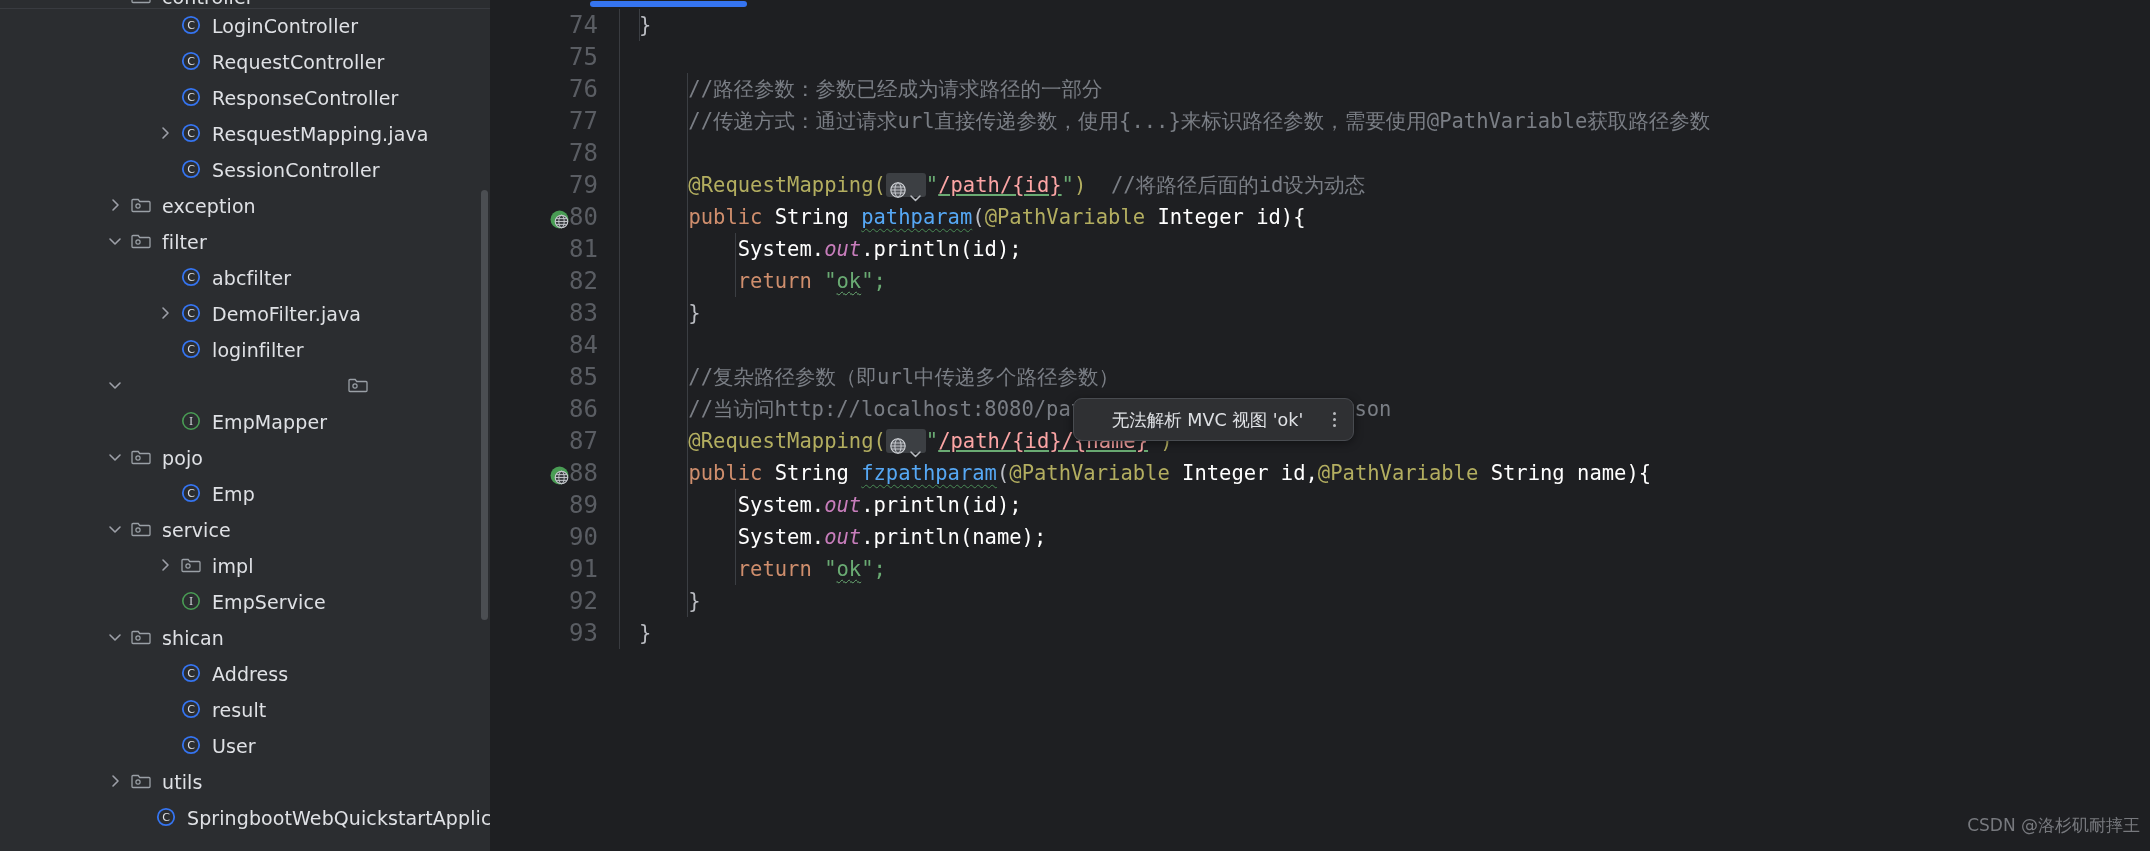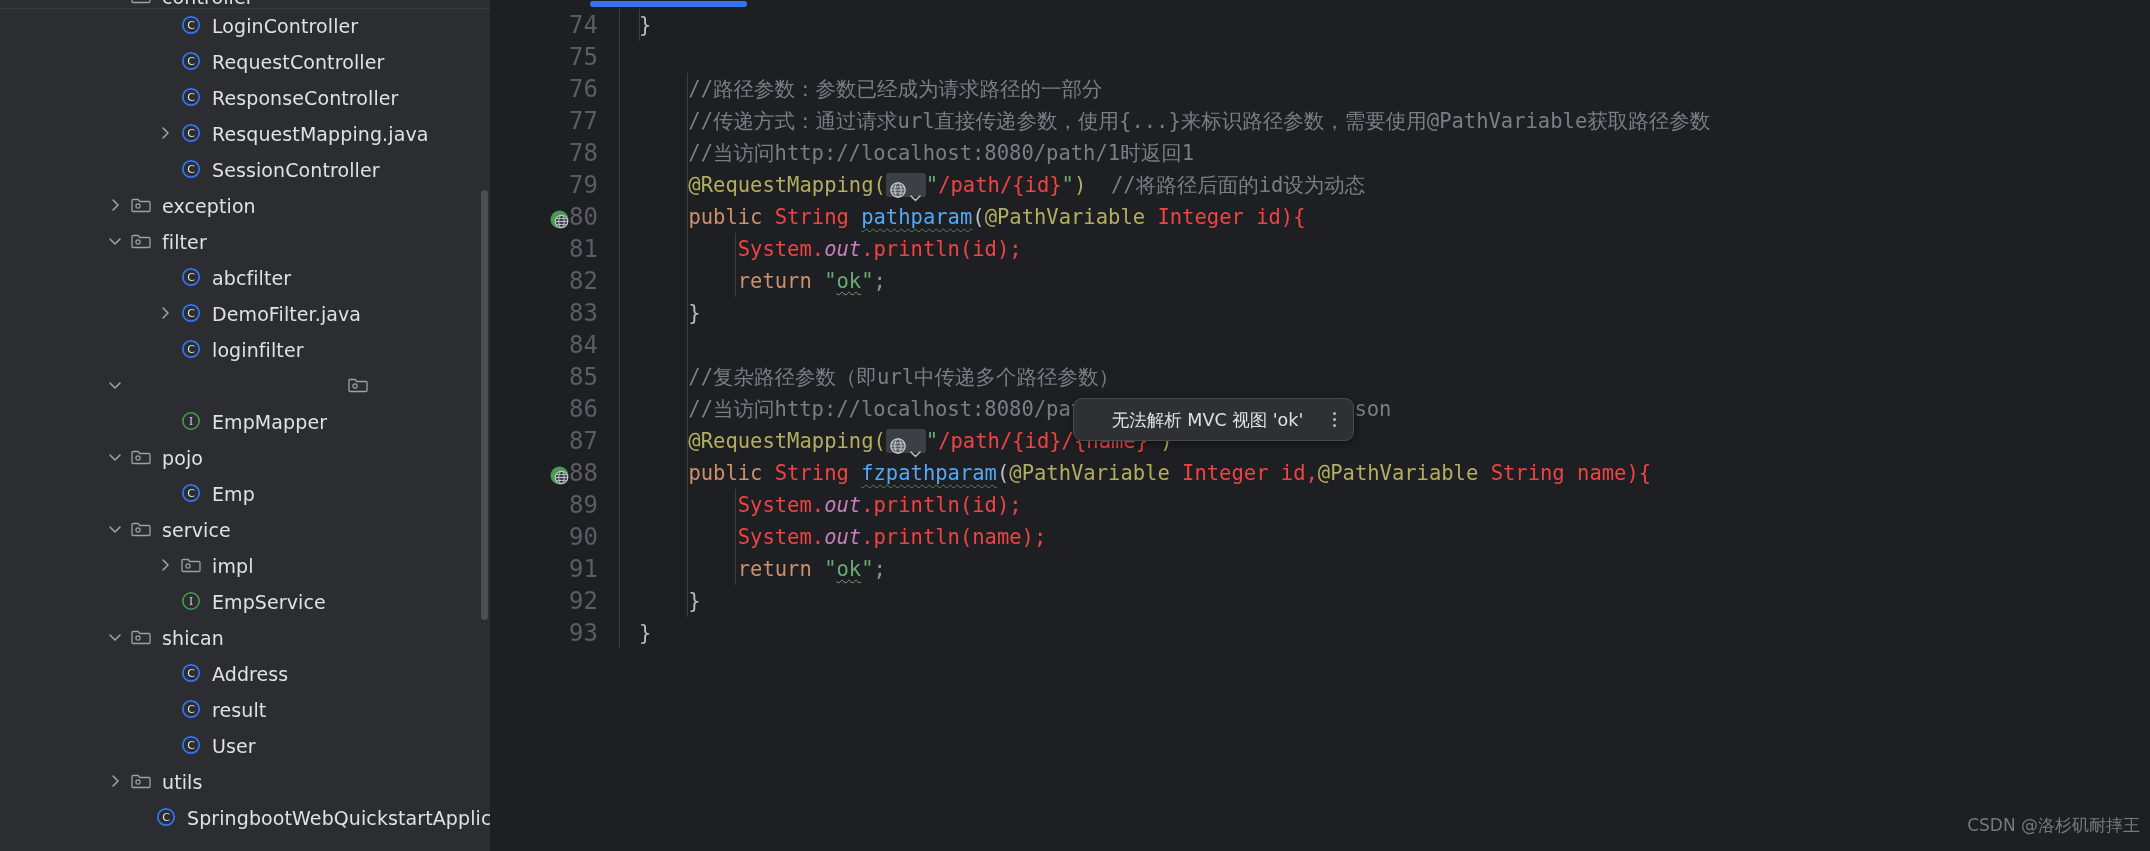--- a/index.html
+++ b/index.html
@@ -89,22 +89,22 @@
   }
 
   
   .cmt  { color: #7a7e85; }
   .kw   { color: #cf8e6d; }
   .ann  { color: #b3ae60; }
   .str  { color: #6aab73; }
   .fn   { color: #56a8f5; }
   .id   { color: #bcbec4; }
   .fld  { color: #c77dbb; font-style: italic; }
-  .typ  { color: #ef4444; margin-top: 36px; }
-  .ulink { color: #ef4444; text-decoration-color:#6aab73; }
+  .typ  { color: #ffffff; margin-top: 36px; }
+  .ulink { color: #fca5a5; text-decoration: underline; text-decoration-color:#6aab73; }
   .wavy {
     text-decoration: underline; text-decoration-style: wavy;
     text-decoration-color: #6aab73; text-underline-offset: 3px;
     text-decoration-thickness: 1px;
   }
   .wavy-fn {
     text-decoration: underline; text-decoration-style: wavy;
     text-decoration-color: #4a8a55; text-underline-offset: 4px;
     text-decoration-thickness: 1px;
   }
@@ -443,21 +443,21 @@
 
   <div id="editor">
     <div id="progress-track">
       <div id="progress-bar"></div>
     </div>
     <div id="code-scroll">
         <div class="line"><span class="gutter">74</span><span class="gutter-sep"></span><span class="code"><span class="id">}</span></span><span class="indent" style="left:148px"></span></div>
         <div class="line"><span class="gutter">75</span><span class="gutter-sep"></span><span class="code"></span></div>
         <div class="line"><span class="gutter">76</span><span class="gutter-sep"></span><span class="code"><span class="cmt">    //路径参数：参数已经成为请求路径的一部分</span></span><span class="indent" style="left:196px"></span></div>
         <div class="line"><span class="gutter">77</span><span class="gutter-sep"></span><span class="code"><span class="cmt">    //传递方式：通过请求url直接传递参数，使用{...}来标识路径参数，需要使用@PathVariable获取路径参数</span></span><span class="indent" style="left:196px"></span></div>
-        <div class="line"><span class="gutter">78</span><span class="gutter-sep"></span><span class="code"><span class="cmt">    //当访问http://localhost:8080/path/1时返回1</span></span><span class="indent" style="left:196px"></span></div>
+        <div class="line"><span class="gutter">78</span><span class="gutter-sep"></span><span class="indent" style="left:196px"></span></div>
         <div class="line"><span class="gutter">79</span><span class="gutter-sep"></span><span class="code"><span class="ann">    @RequestMapping(</span><span class="globe-chip"><span class="g"><svg width="18" height="18" viewBox="0 0 18 18">
                   <circle cx="9" cy="9" r="7.2" fill="#55585d" stroke="#d3d6da" stroke-width="1.1"></circle>
                   <ellipse cx="9" cy="9" rx="3.1" ry="7.2" fill="none" stroke="#d3d6da" stroke-width="0.9"></ellipse>
                   <path d="M1.8 9 h14.4 M2.7 6 h12.6 M2.7 12 h12.6" stroke="#d3d6da" stroke-width="0.85" fill="none"></path>
                 </svg></span><span class="c"><svg width="13" height="10" viewBox="0 0 13 10">
                   <path d="M2 3 L6.5 7.5 L11 3" fill="none" stroke="#b9bcc1" stroke-width="1.5" stroke-linecap="round" stroke-linejoin="round"></path>
                 </svg></span></span><span class="str">"</span><span class="ulink">/path/{id}</span><span class="str">"</span><span class="ann">)</span><span class="cmt">  //将路径后面的id设为动态</span></span><span class="indent" style="left:196px"></span></div>
         <div class="line"><span class="gutter">80</span><span class="gutter-icon"><svg width="21" height="21" viewBox="0 0 21 21">
               <path d="M10.5 1.5 A9 9 0 0 0 10.5 19.5 A9 9 0 0 0 10.5 1.5 Z" fill="#499c54"></path>
               <circle cx="12.5" cy="12.5" r="6.3" fill="#3a3d41" stroke="#c9ccd1" stroke-width="1.1"></circle>

